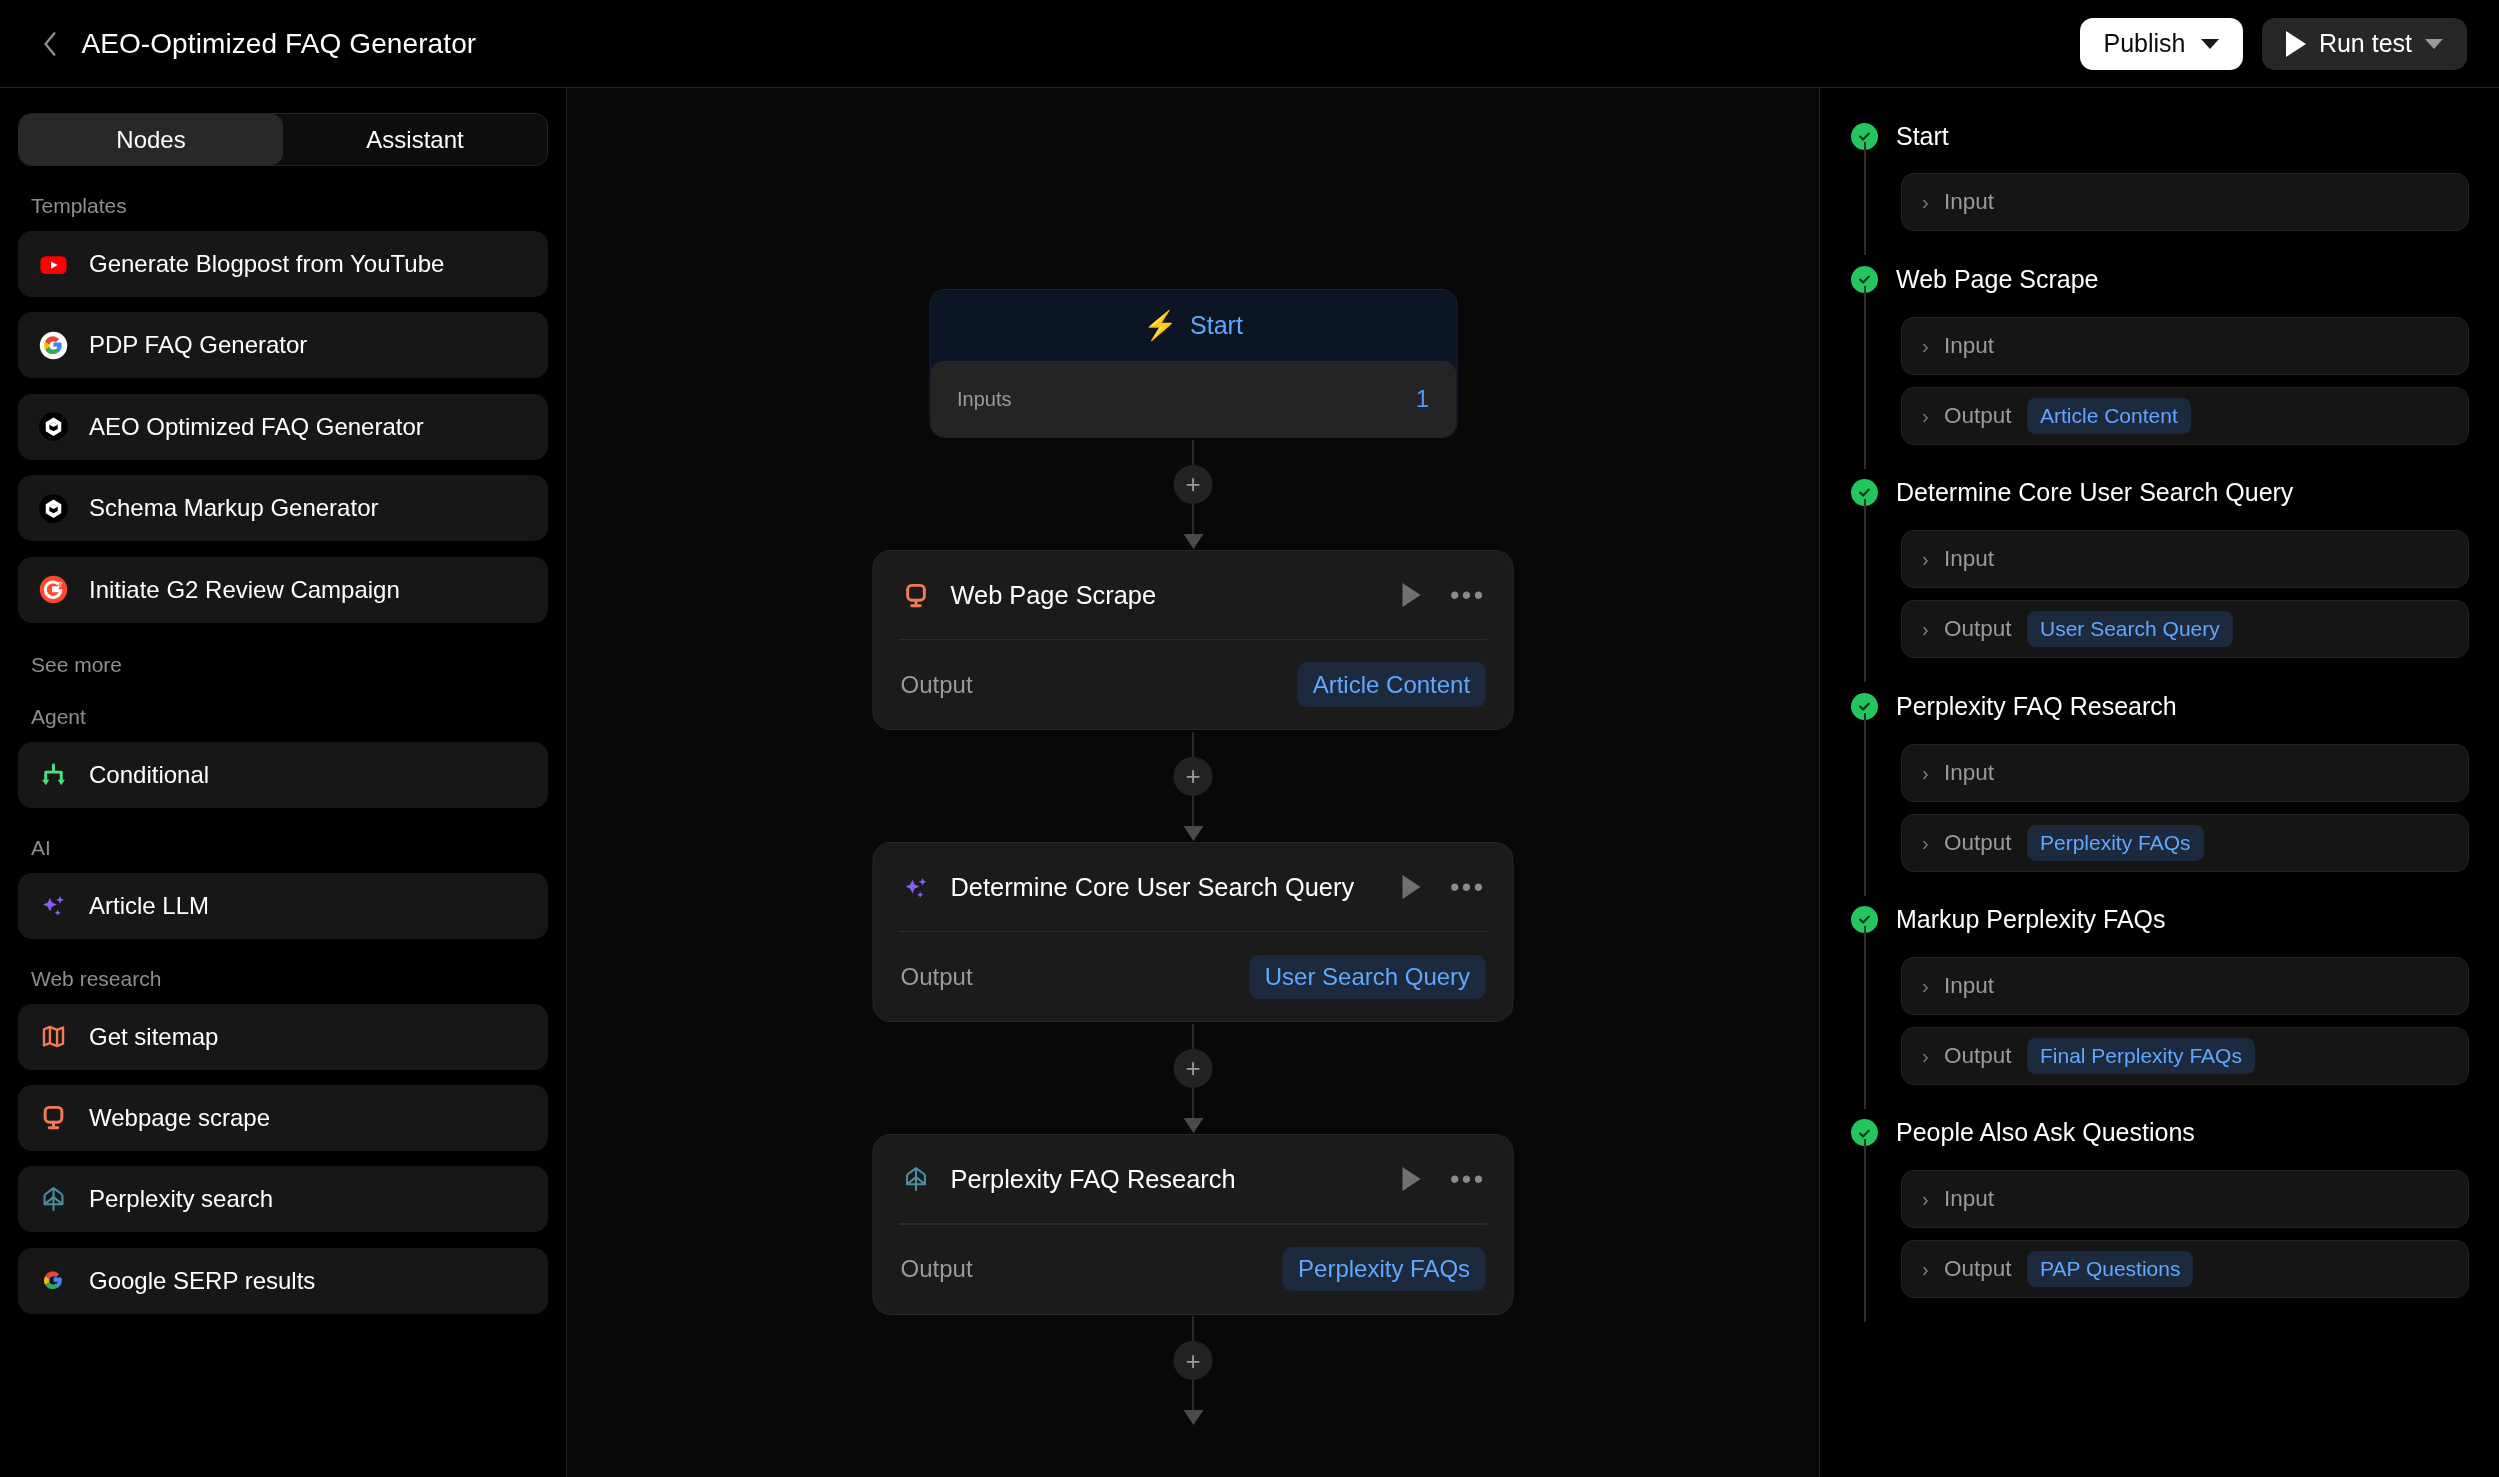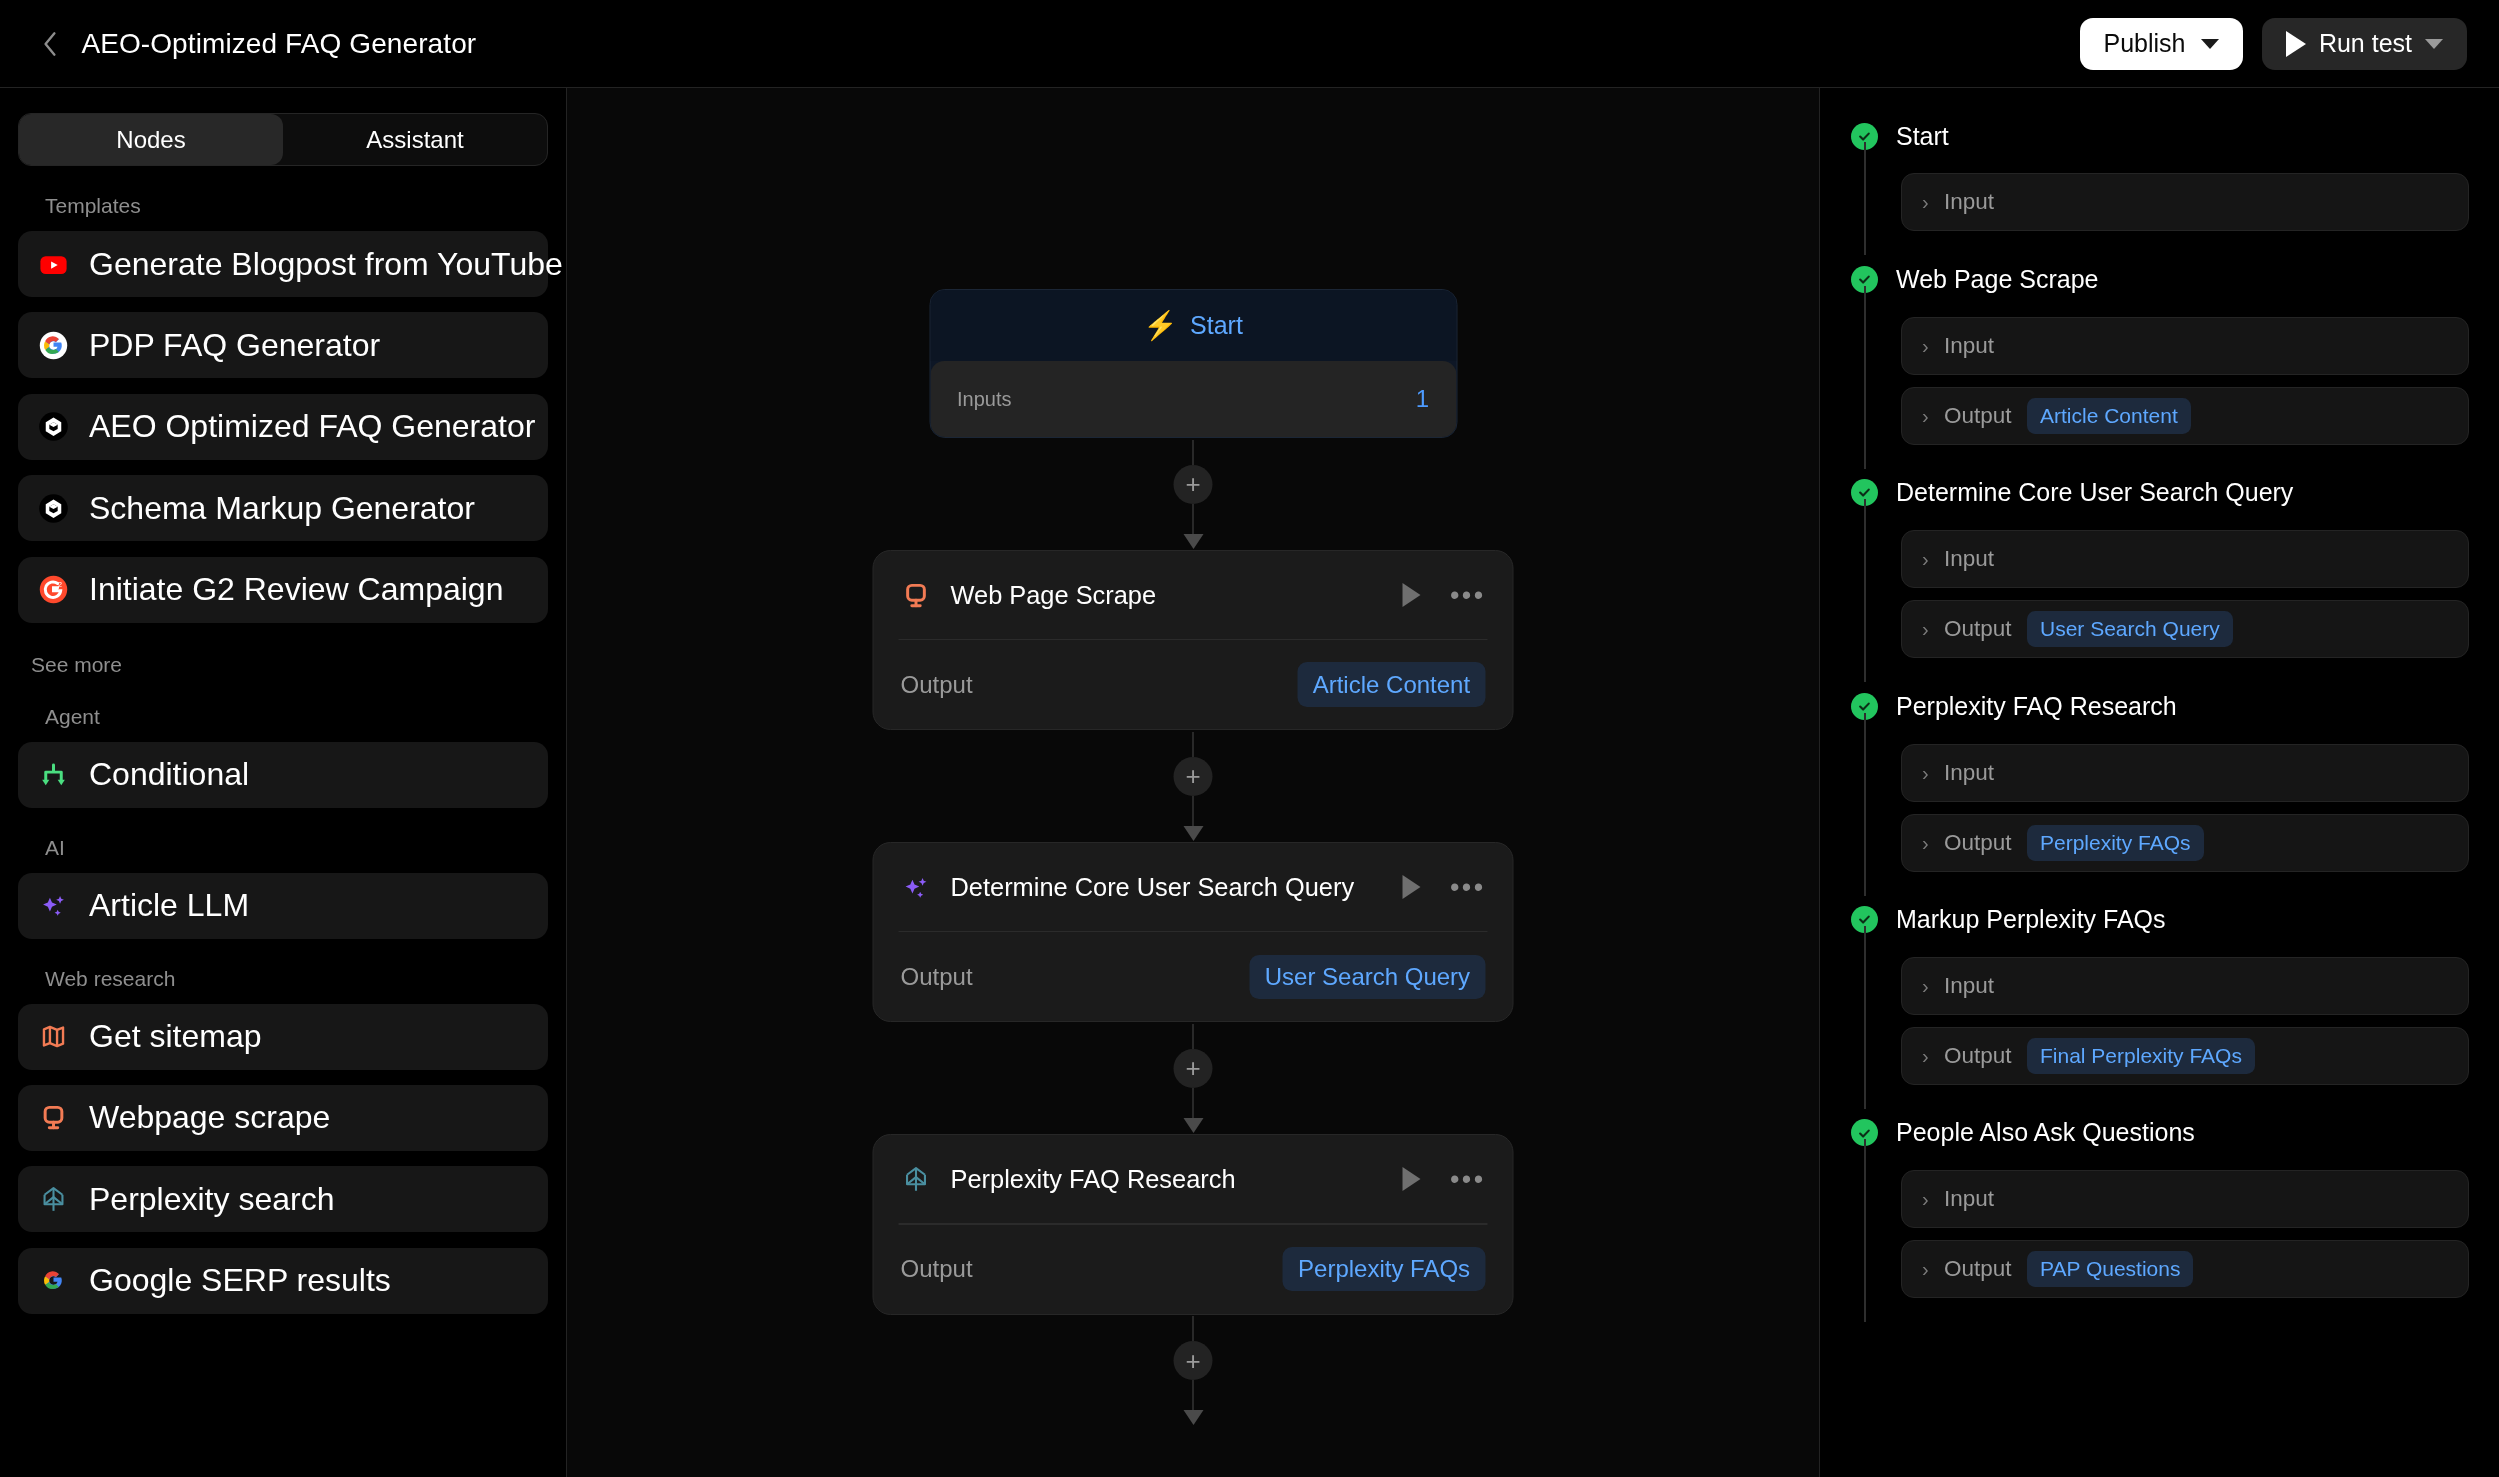--- a/index.html
+++ b/index.html
@@ -59,29 +59,29 @@
     height: 53px; overflow: hidden;
   }
   .seg {
     flex: 1 1 50%; display: flex; align-items: center; justify-content: center;
     color: #ffffff; font-size: 24px; cursor: pointer; height: 100%;
   }
   .seg.active { background: #282828; border-radius: 12px; }
 
   .sb-scroll { flex: 1 1 auto; padding: 0 18px; overflow: hidden; }
   .sb-section-label {
-    color: #8e8e8e; font-size: 21px; margin: 28px 0 13px 27px;
+    color: #8e8e8e; font-size: 21px; margin: 28px 0 13px 13px;
   }
   .sb-see-more { color: #8e8e8e; font-size: 21px; margin: 30px 0 0 13px; cursor: pointer; }
   .sb-item {
     display: flex; align-items: center; gap: 20px;
     background: #171717; border-radius: 14px; height: 66px;
     padding: 0 20px; margin-bottom: 15.4px; cursor: pointer;
   }
-  .sb-item-label { color: #ffffff; font-size: 32px; white-space: nowrap; }
+  .sb-item-label { color: #ffffff; font-size: 24px; white-space: nowrap; }
   .ic { width: 31px; height: 31px; flex: 0 0 31px; display: flex; align-items: center; justify-content: center; }
 
   
   .canvas {
     flex: 1 1 auto; position: relative; background: #080808; overflow: hidden;
   }
   .flow { position: absolute; left: 50%; transform: translateX(-50%); top: 201px; width: 651px; }
 
   .node-start {
     width: 528px; margin: 0 auto; border-radius: 15.4px; overflow: hidden;

